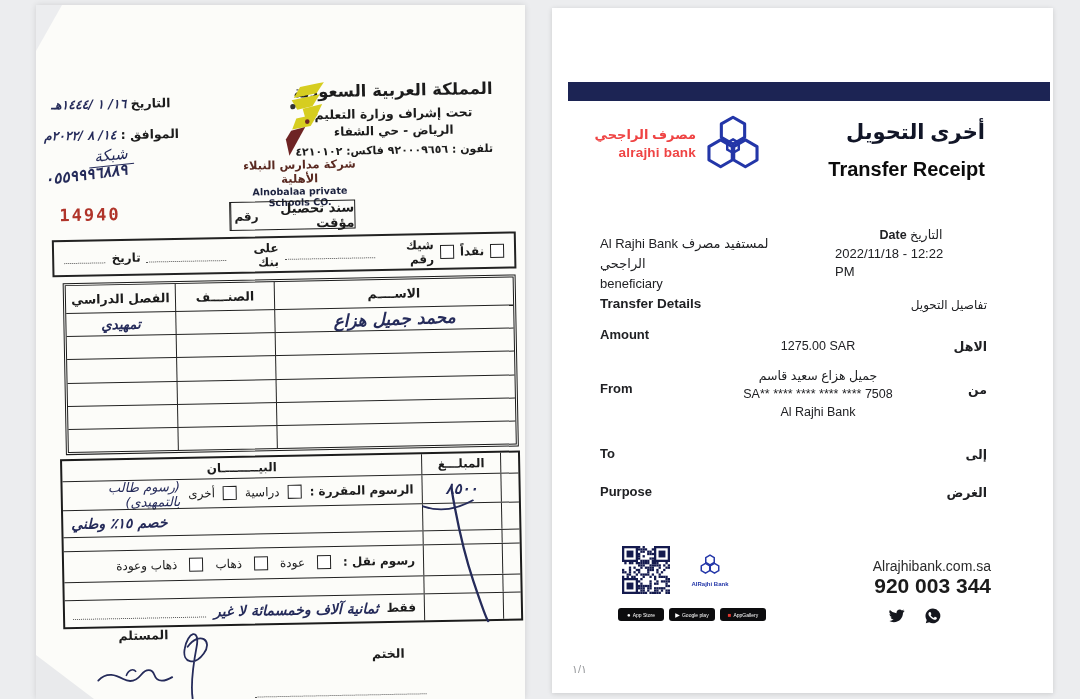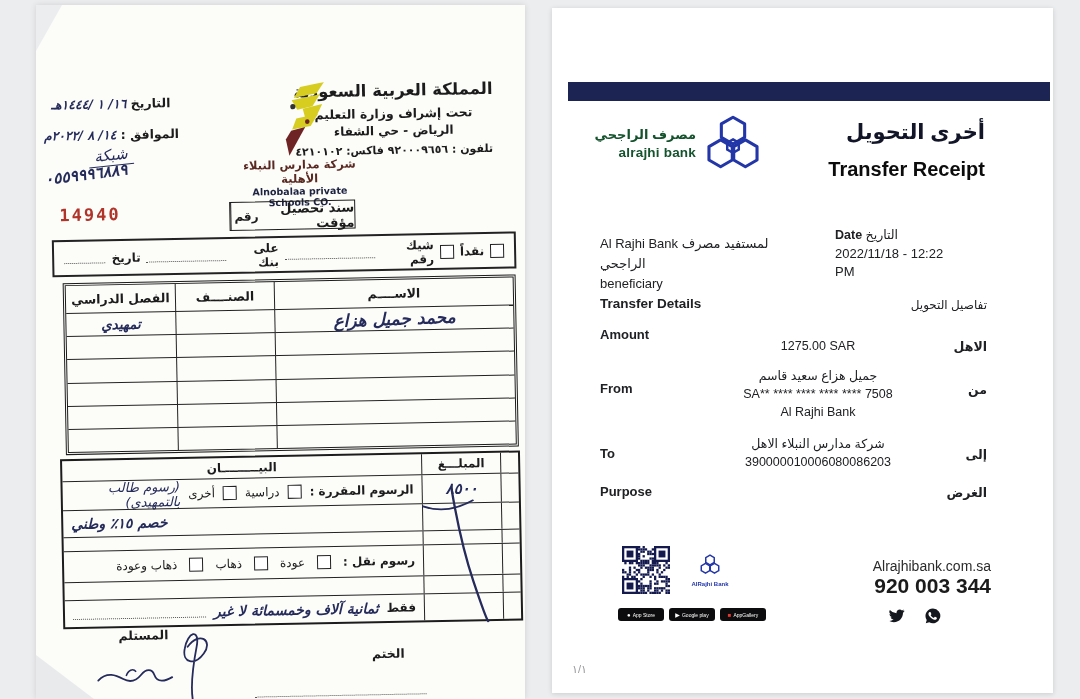--- a/index.html
+++ b/index.html
@@ -61,29 +61,29 @@
   .lp-stampline{left:212px;top:681px;width:172px;}
   .lp-receiver{left:77px;top:620px;font-weight:bold;font-size:12.5px;}
   .lp-recline{left:12px;top:684px;width:180px;}
   .sig-svg{left:28px;top:626px;}
 
   
   .right-page{position:absolute;left:552px;top:8px;width:501px;height:685px;background:#ffffff;
               box-shadow:0 1px 5px rgba(0,0,0,.14);font-family:"Liberation Sans","DejaVu Sans",sans-serif;color:#202124;}
   .right-page .abs{position:absolute;}
   .navy-bar{left:16px;top:74px;width:482px;height:19px;background:#1c2454;}
-  .rj-logo-text{left:30px;top:118px;width:114px;text-align:right;color:#14532d;font-weight:bold;line-height:1.35;}
+  .rj-logo-text{left:30px;top:118px;width:114px;text-align:right;color:#ef4444;font-weight:bold;line-height:1.35;}
   .rj-logo-text .ar{font-size:13px;}
   .rj-logo-text .en{font-size:13.5px;letter-spacing:.2px;}
   .rj-mark{left:148px;top:106px;}
   .rcpt-title-ar{right:68px;top:112px;font-size:21px;font-weight:bold;color:#111527;}
   .rcpt-title-en{right:68px;top:150px;font-size:20px;font-weight:bold;color:#0c0c0c;}
   .benef{left:48px;top:226px;width:210px;font-size:13px;line-height:1.55;}
   .date-blk{right:66px;top:219px;width:152px;}
-  .date-blk .hdr{text-align:left;font-size:12.5px;}
+  .date-blk .hdr{text-align:center;font-size:12.5px;}
   .date-blk .hdr b{font-size:12.5px;}
   .date-blk .val{text-align:left;font-size:13px;line-height:1.35;margin-top:3px;}
   .sec-en{left:48px;top:288px;font-weight:bold;font-size:13.5px;}
   .sec-ar{right:66px;top:290px;font-size:12px;}
   .row-en{left:48px;font-weight:bold;font-size:13px;}
   .row-ar{right:66px;font-weight:600;font-size:12.5px;}
   .row-val{left:160px;width:212px;text-align:center;font-size:12.5px;line-height:1.42;}
   .qr-box{left:70px;top:538px;}
   .mini-logo{left:132px;top:546px;width:52px;text-align:center;}
   .mini-logo .cap{font-size:6px;font-weight:bold;color:#2336a8;margin-top:2px;}
@@ -333,24 +333,20 @@
 
     <div class="abs row-en" style="top:373px">From</div>
     <div class="abs row-val" style="top:360px">
       <span dir="rtl">جميل هزاع سعيد قاسم</span><br>
       <span dir="ltr">SA** **** **** **** **** 7508</span><br>
       <span>Al Rajhi Bank</span>
     </div>
     <div class="abs row-ar" style="top:374px" dir="rtl">من</div>
 
     <div class="abs row-en" style="top:438px">To</div>
-    <div class="abs row-val" style="top:428px">
-      <span dir="rtl">شركة مدارس النبلاء الاهل</span><br>
-      <span>390000010006080086203</span>
-    </div>
     <div class="abs row-ar" style="top:439px" dir="rtl">إلى</div>
 
     <div class="abs row-en" style="top:476px">Purpose</div>
     <div class="abs row-ar" style="top:477px" dir="rtl">الغرض</div>
 
     <div class="abs qr-box">
       <svg id="qr" width="48" height="48" viewBox="0 0 21 21" fill="#141a4e">
           <rect x="7" y="0" width="1" height="1"></rect>
           <rect x="9" y="0" width="1" height="1"></rect>
           <rect x="7" y="1" width="1" height="1"></rect>

